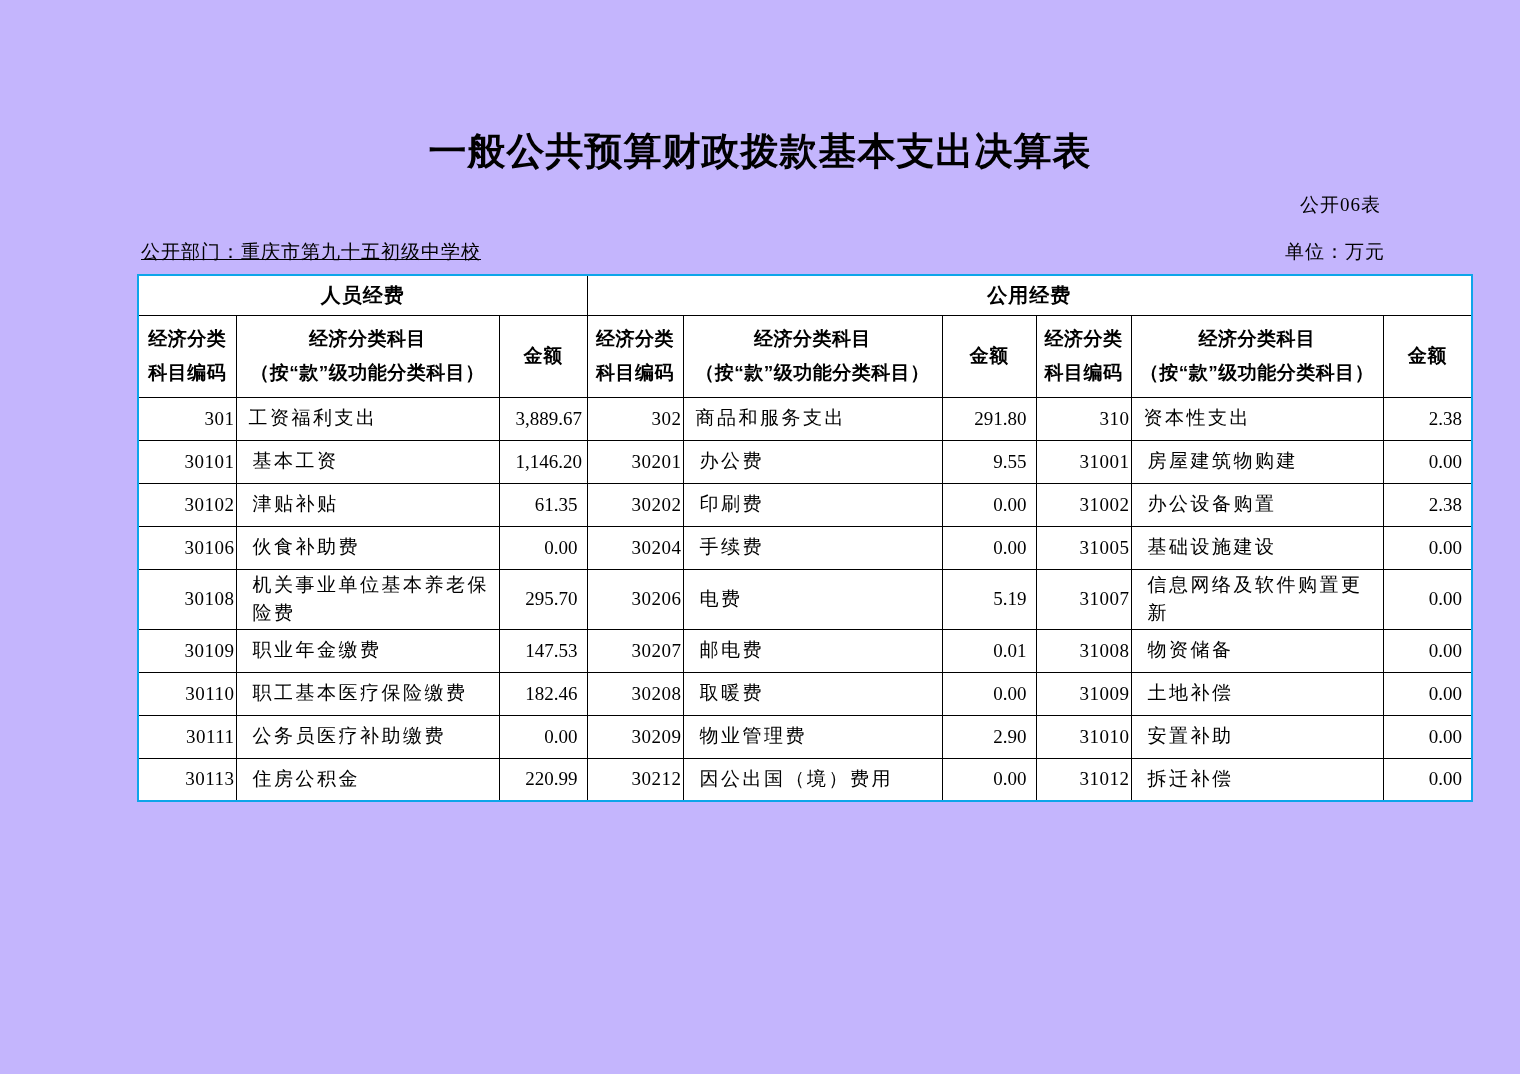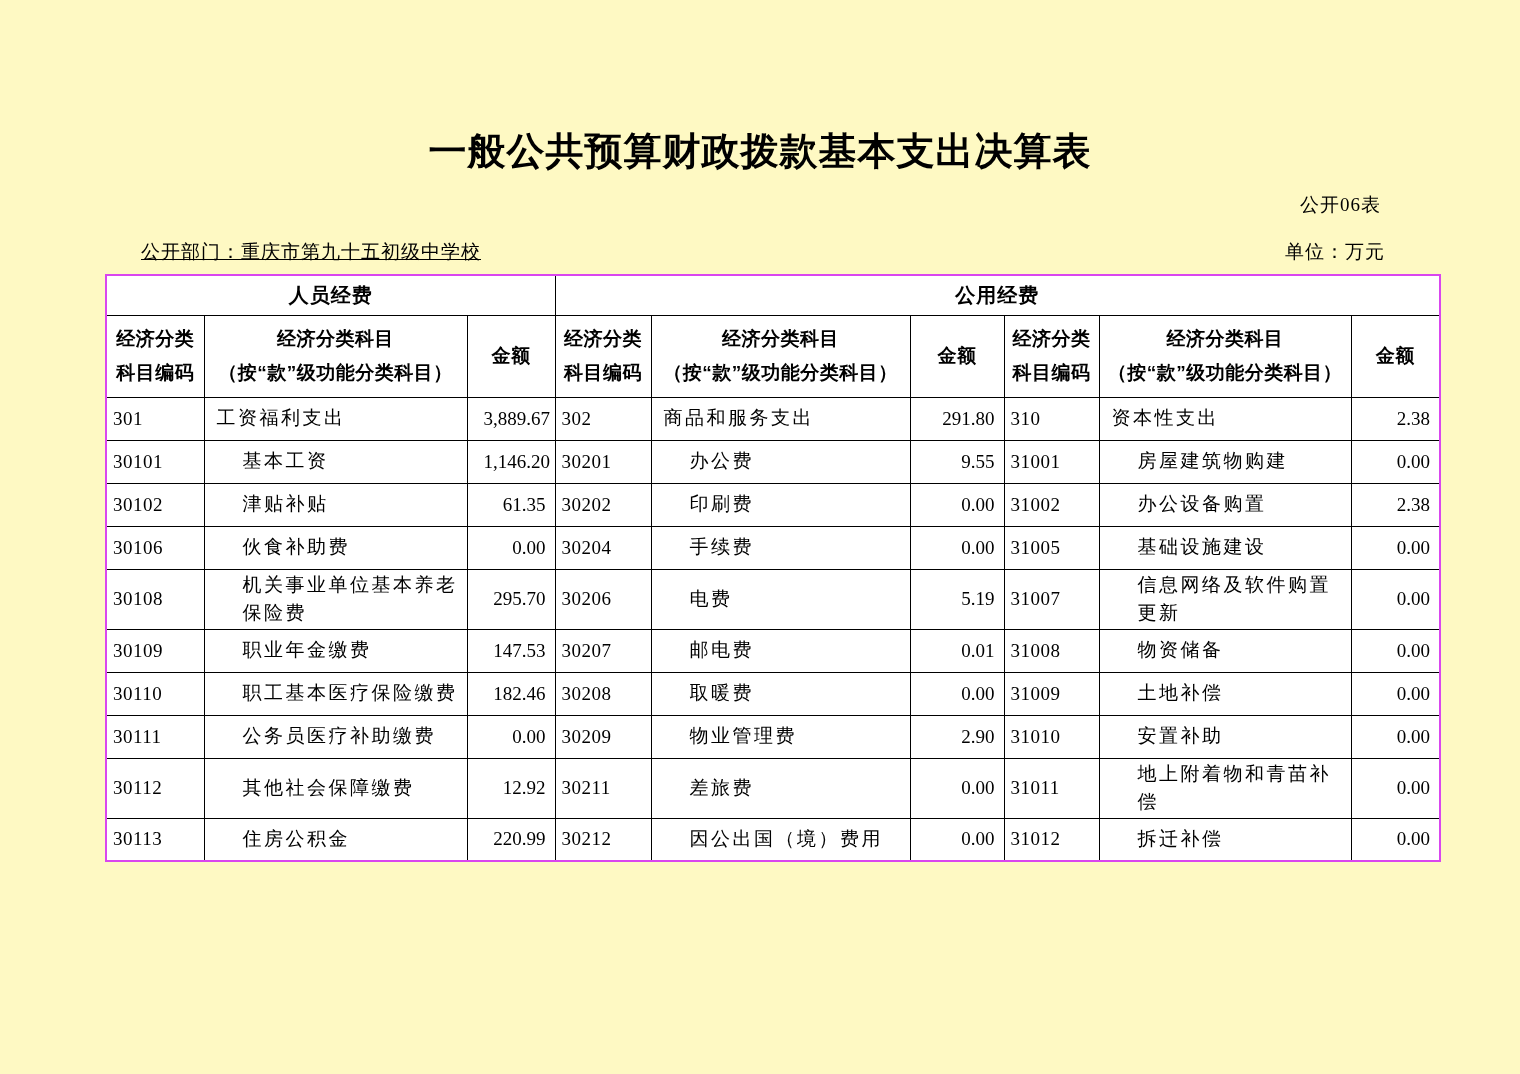--- a/index.html
+++ b/index.html
@@ -5,21 +5,21 @@
   html, body {
     margin: 0;
     padding: 0;
     background: #ffffff;
     font-family: "Liberation Serif", "DejaVu Serif", serif;
     color: #000000;
   }
   .page {
     width: 1520px;
     height: 1074px;
-    background: #fef9c3;
+    background: #c4b5fd;
     box-sizing: border-box;
     padding-top: 126px;
     overflow: hidden;
   }
   .doc-title {
     text-align: center;
     font-family: "Liberation Sans", "DejaVu Sans", sans-serif;
     font-weight: bold;
     font-size: 38px;
     line-height: 50px;
@@ -43,21 +43,22 @@
     font-size: 19px;
     letter-spacing: 1px;
   }
   .meta-row .dept { padding-left: 36px; text-decoration: underline; }
   .meta-row .unit { padding-right: 30px; }
   table.budget {
     margin-top: 9px;
     width: 1334px;
     border-collapse: collapse;
     table-layout: fixed;
-    border: 2px solid #d946ef;
+    border: 2px solid #0ea5e9;
+    margin-left: 32px;
   }
   table.budget th, table.budget td {
     border: 1px solid #000;
     box-sizing: border-box;
     background: #ffffff;
   }
   th.section-hd {
     height: 40px;
     font-family: "Liberation Sans", "DejaVu Sans", sans-serif;
     font-weight: bold;
@@ -76,32 +77,32 @@
     line-height: 1.8;
     letter-spacing: 0.5px;
     padding: 0 2px;
   }
   td.c-code, td.c-subject, td.c-amount {
     height: 43px;
     font-size: 19px;
     vertical-align: middle;
   }
   td.c-code {
-    text-align: left;
+    text-align: right;
     padding-left: 6px;
     letter-spacing: 0.5px;
   }
   td.c-subject {
     text-align: left;
     padding-left: 12px;
     padding-right: 4px;
     letter-spacing: 2.5px;
     line-height: 1.5;
   }
-  td.c-subject.indent { padding-left: 38px; }
+  td.c-subject.indent { padding-left: 16px; }
   td.c-amount {
     text-align: right;
     padding-right: 9px;
     padding-left: 16px;
   }
 </style>
 </head>
 <body>
 
 <div class="page">
@@ -224,31 +225,20 @@
             <td class="c-subject indent">公务员医疗补助缴费</td>
             <td class="c-amount">0.00</td>
             <td class="c-code">30209</td>
             <td class="c-subject indent">物业管理费</td>
             <td class="c-amount">2.90</td>
             <td class="c-code">31010</td>
             <td class="c-subject indent">安置补助</td>
             <td class="c-amount">0.00</td>
           </tr>
           <tr>
-            <td class="c-code">30112</td>
-            <td class="c-subject indent">其他社会保障缴费</td>
-            <td class="c-amount">12.92</td>
-            <td class="c-code">30211</td>
-            <td class="c-subject indent">差旅费</td>
-            <td class="c-amount">0.00</td>
-            <td class="c-code">31011</td>
-            <td class="c-subject indent">地上附着物和青苗补偿</td>
-            <td class="c-amount">0.00</td>
-          </tr>
-          <tr>
             <td class="c-code">30113</td>
             <td class="c-subject indent">住房公积金</td>
             <td class="c-amount">220.99</td>
             <td class="c-code">30212</td>
             <td class="c-subject indent">因公出国（境）费用</td>
             <td class="c-amount">0.00</td>
             <td class="c-code">31012</td>
             <td class="c-subject indent">拆迁补偿</td>
             <td class="c-amount">0.00</td>
           </tr>

